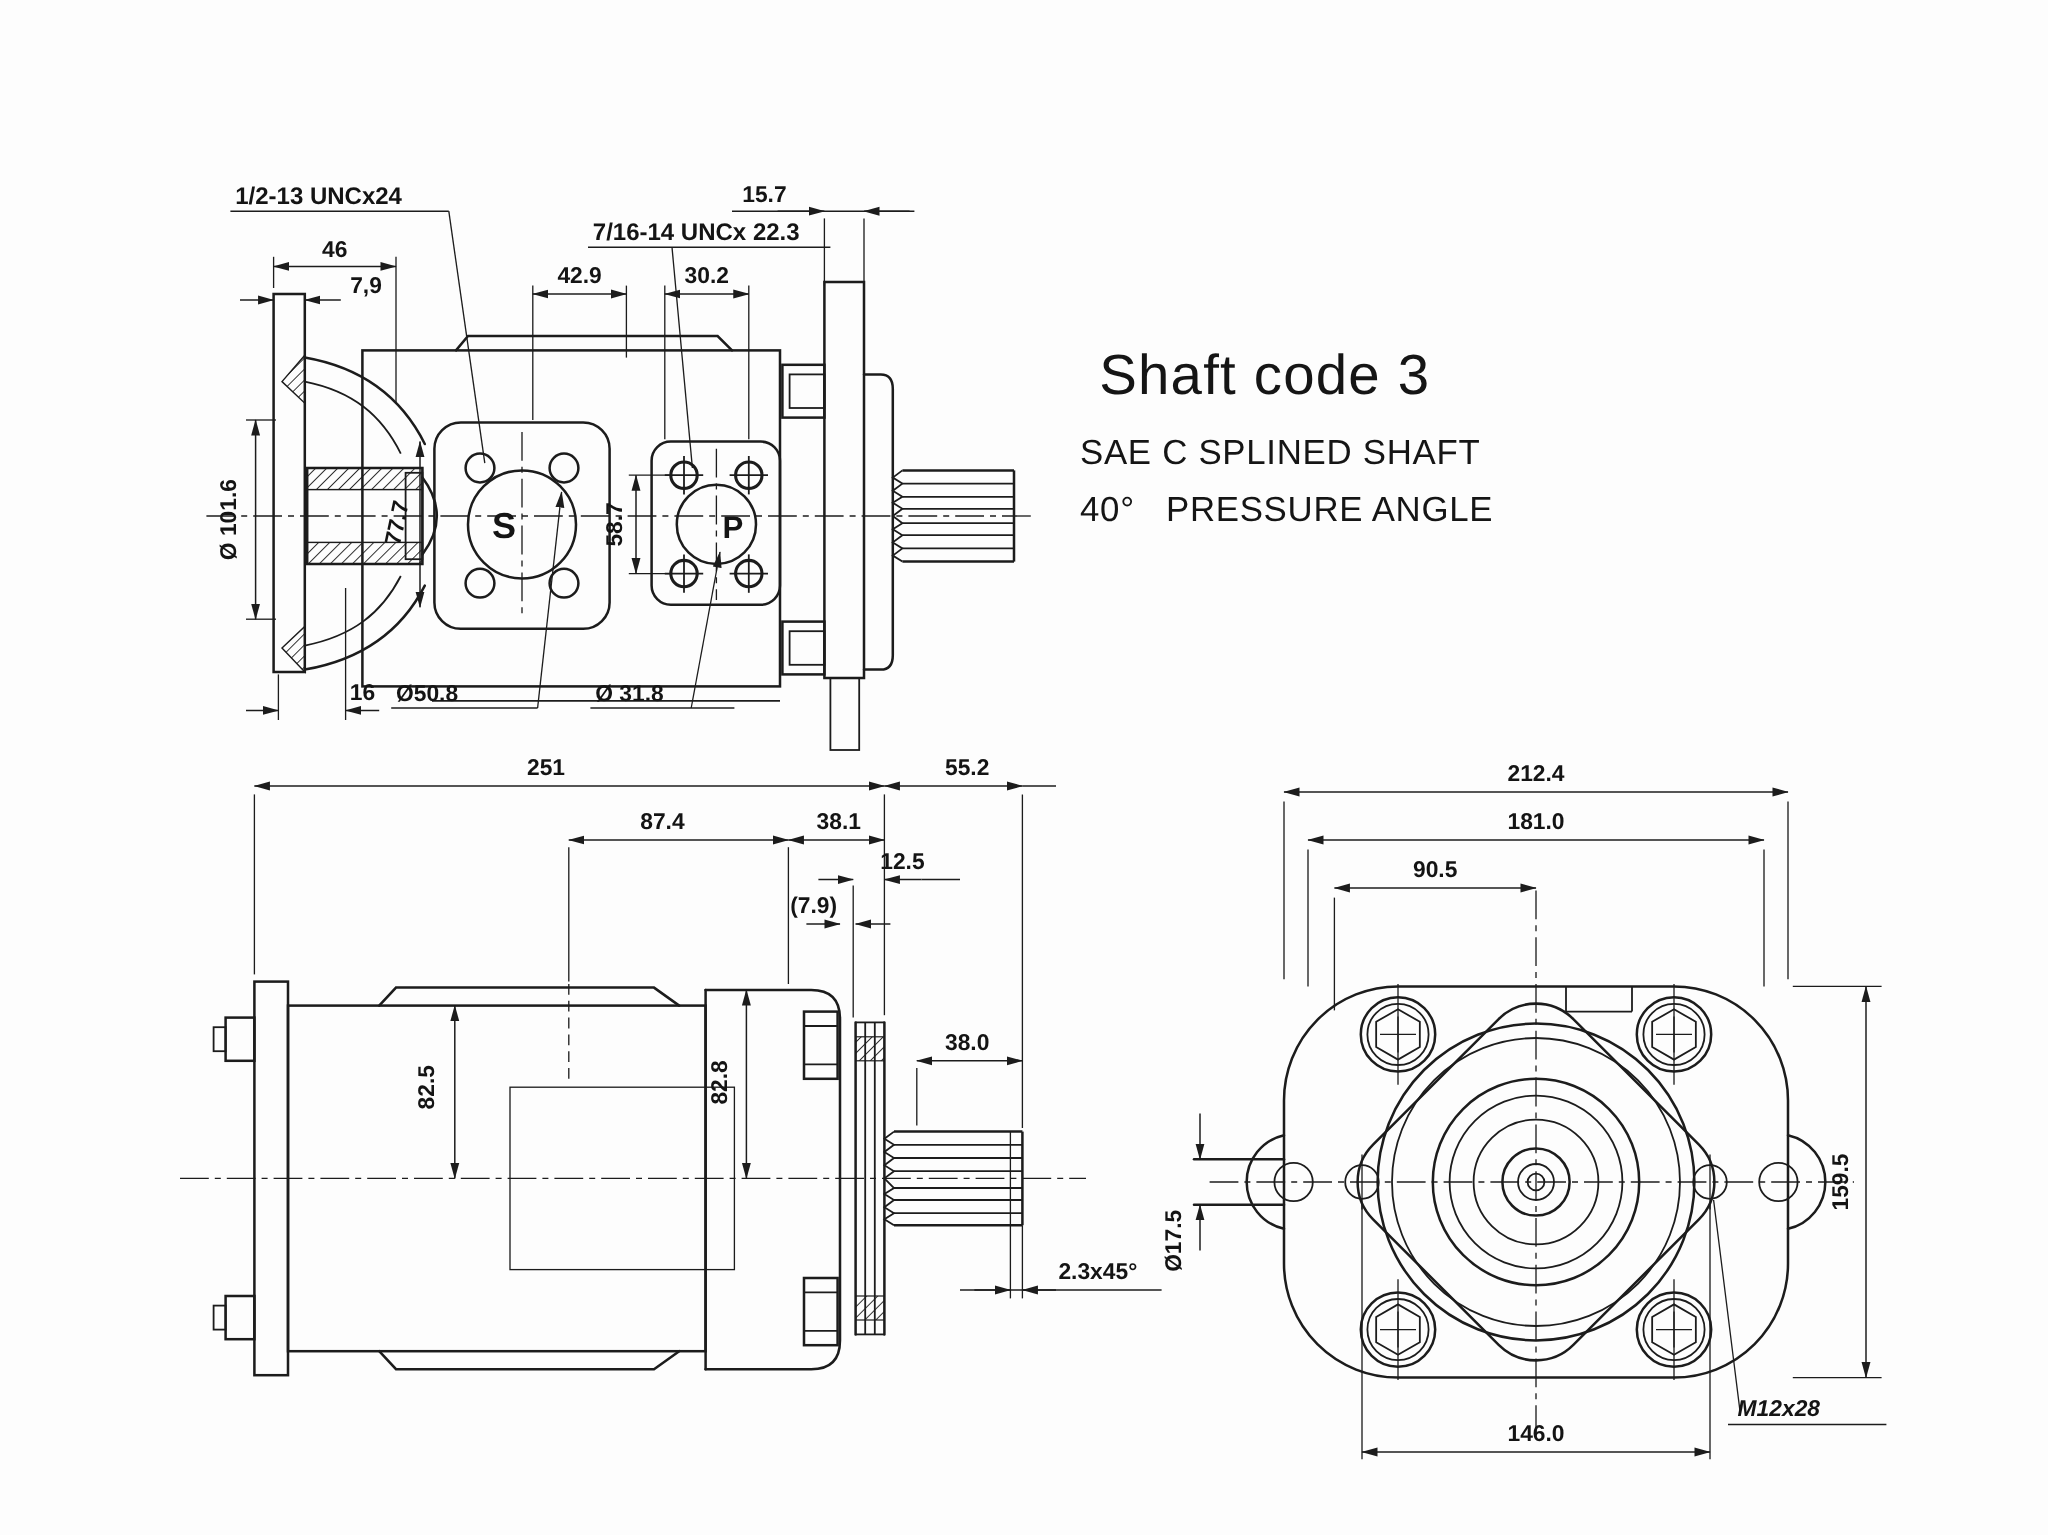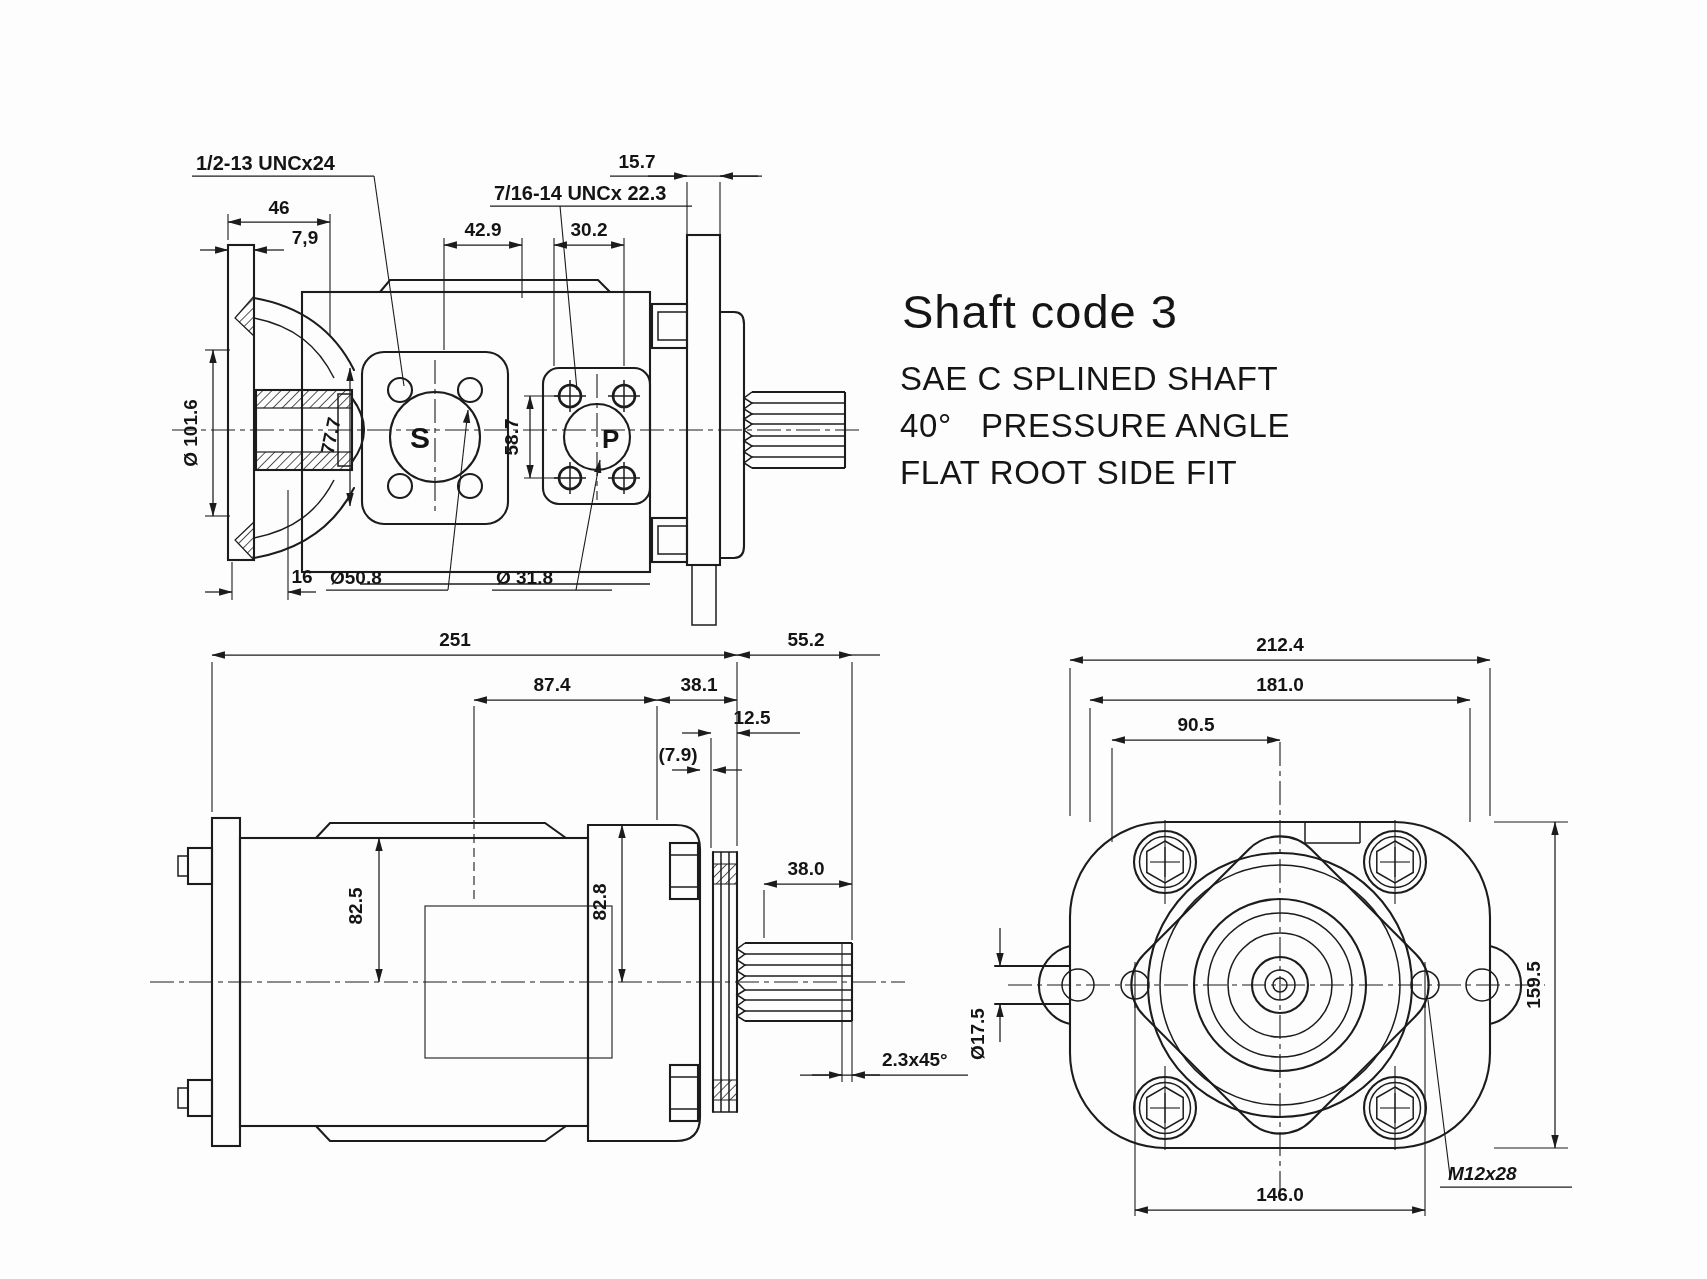--- a/index.html
+++ b/index.html
@@ -20,24 +20,24 @@
   text.d{font:700 19px "Liberation Sans", sans-serif;fill:#141414;}
   text.dbig{font:700 20px "Liberation Sans", sans-serif;fill:#141414;}
   text.port{font:700 30px "Liberation Sans", sans-serif;fill:#141414;}
   text.portp{font:700 26px "Liberation Sans", sans-serif;fill:#141414;}
   text.it{font-style:italic;}
   .note{
     position:absolute;left:900px;top:287px;width:520px;color:#151515;
   }
   .note-title{
     font-size:47px;line-height:50px;font-weight:500;letter-spacing:1px;
-    margin:0 0 18px 2px;
+    margin:0 0 18px 16px;
   }
   .note-line{
-    font-size:33px;line-height:47px;font-weight:500;letter-spacing:0.6px;
+    font-size:29px;line-height:47px;font-weight:500;letter-spacing:0.6px;
     white-space:pre;
   }
 </style>
 </head>
 <body>
 
 <div class="page">
 
 <svg width="1707" height="1279" viewBox="0 0 1707 1279">
   <defs>
@@ -399,16 +399,15 @@
       <line class="dl" x1="1440" y1="1187" x2="1572" y2="1187"></line>
       <text class="d it" x="1448" y="1180">M12x28</text>
     </g>
   </g>
 </svg>
 
 <div class="note">
   <div class="note-title">Shaft code 3</div>
   <div class="note-line">SAE C SPLINED SHAFT</div>
   <div class="note-line">40°   PRESSURE ANGLE</div>
-  <div class="note-line">FLAT ROOT SIDE FIT</div>
 </div>
 
 </div>
 
 </body></html>

